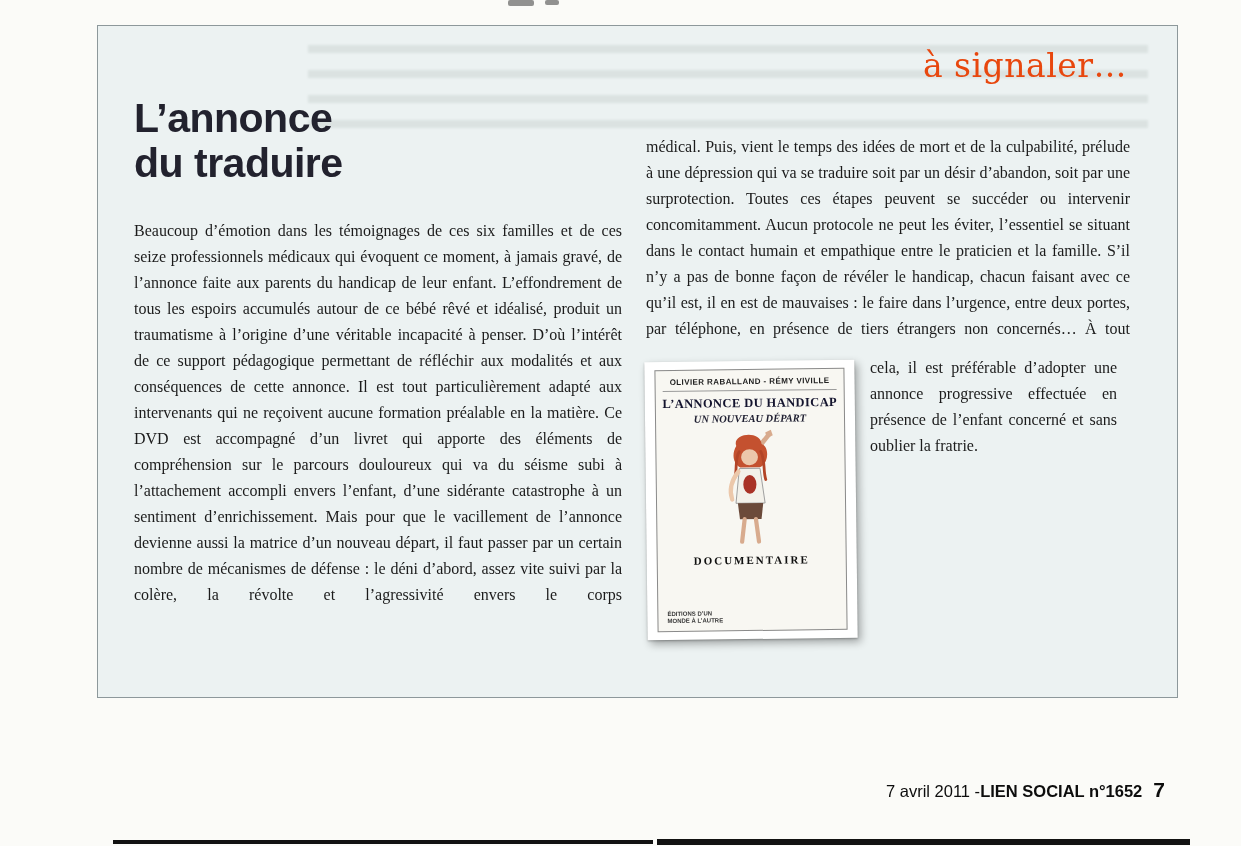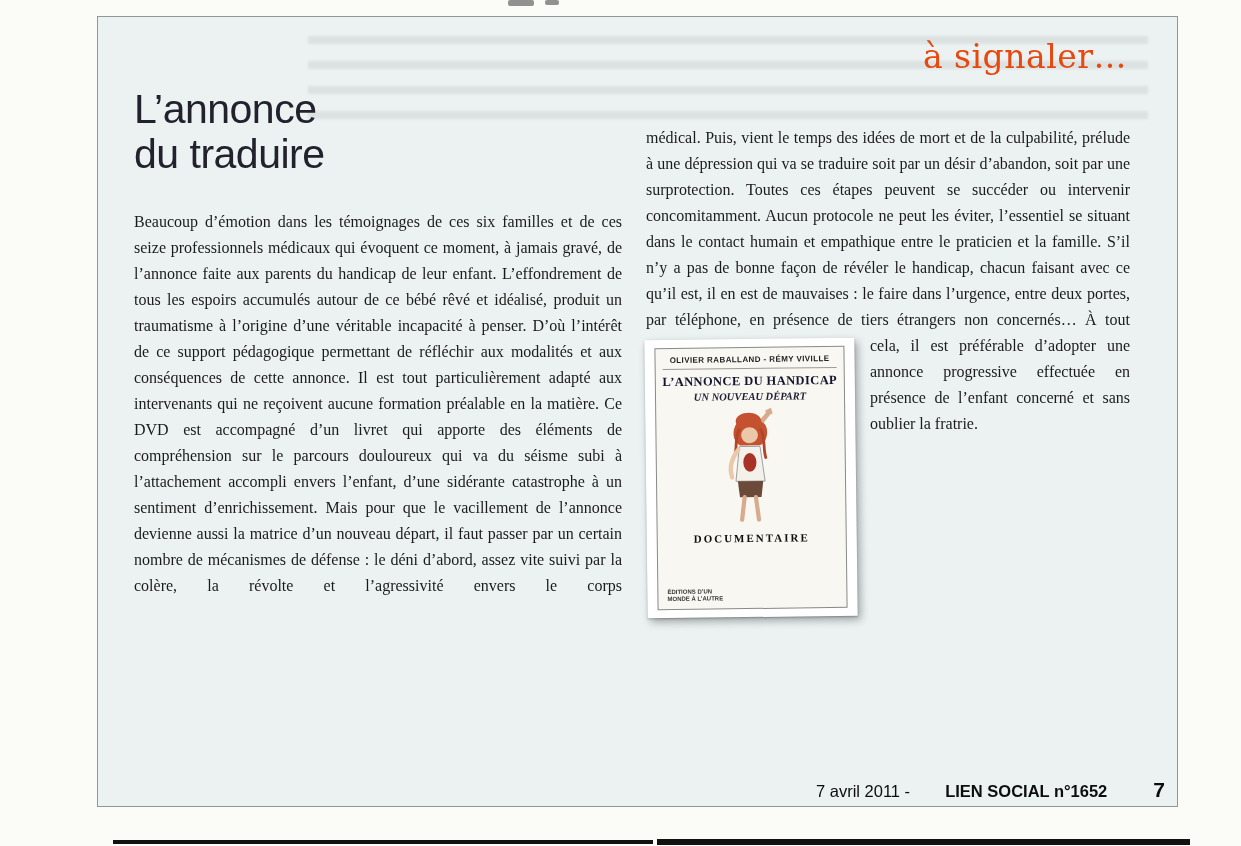--- a/index.html
+++ b/index.html
@@ -17,42 +17,42 @@
     background:var(--page-bg);
     font-family:"Liberation Serif","DejaVu Serif",serif;
     color:var(--text);
     -webkit-hyphens:auto;hyphens:auto;
   }
   .scan-mark{position:absolute;background:#3a3a3a;opacity:.55;border-radius:2px;}
   .scan-mark-1{left:508px;top:0;width:26px;height:6px;}
   .scan-mark-2{left:545px;top:0;width:14px;height:5px;}
 
   .page-box{
-    position:absolute;left:97px;top:16px;width:1081px;height:791px;
+    position:absolute;left:97px;top:25px;width:1081px;height:673px;
     background:var(--box-bg);
     border:1px solid var(--box-border);
   }
   .bleed{
     position:absolute;left:210px;top:12px;width:840px;height:92px;
     background:repeating-linear-gradient(180deg,
       transparent 0 7px, rgba(110,126,120,0.13) 7px 15px, transparent 15px 25px);
     filter:blur(1px);
     pointer-events:none;
   }
   .section-label{
     position:absolute;top:20px;right:50px;
     font-family:"DejaVu Serif",serif;
     font-size:33px;color:var(--accent);
     letter-spacing:.5px;
   }
   .col-left{position:absolute;left:36px;top:64px;width:488px;}
   .article-title{
     margin:6px 0 0 0;
     font-family:"Liberation Sans","DejaVu Sans",sans-serif;
-    font-weight:400;font-size:41px;line-height:45px;
+    font-weight:700;font-size:41px;line-height:45px;
     color:var(--title);letter-spacing:-0.5px;
   }
   .article-title span{display:block;}
   .body-text{
     font-size:16px;line-height:26px;margin:0;
     text-align:justify;color:var(--text);
   }
   .col-left .body-text{margin-top:32px;}
   .justify-last{text-align-last:justify;}
 
@@ -84,33 +84,33 @@
   }
   .cover-art{width:118px;height:122px;margin:5px auto 0;}
   .cover-genre{
     margin-top:3px;font-weight:bold;font-size:11px;letter-spacing:2px;color:#101010;
   }
   .cover-publisher{
     position:absolute;left:9px;bottom:6px;width:62px;
     font-family:"Liberation Sans",sans-serif;
     font-size:6px;line-height:7px;font-weight:bold;color:#3a3a3a;text-align:left;
   }
-  .beside{margin:0;}
+  .beside{margin:13px;}
   .caption{
     margin-top:22px;
     font-family:"Liberation Sans","DejaVu Sans",sans-serif;
     font-size:15.5px;line-height:21px;color:#101010;text-align:left;
   }
   .caption p{margin:0;}
   .caption-lead{font-weight:bold;font-style:italic;}
 
   .footer{
     position:absolute;right:76px;top:778px;
     font-family:"Liberation Sans","DejaVu Sans",sans-serif;
-    font-size:16.5px;color:#0d0d0d;display:flex;align-items:baseline;gap:35px;
+    font-size:16.5px;color:#0d0d0d;display:flex;align-items:baseline;
   }
   .f-mag{font-weight:bold;}
   .f-num{font-weight:bold;font-size:21px;margin-left:11px;}
 
   .scan-bar{position:absolute;background:#121212;}
   .scan-bar-1{left:113px;top:840px;width:540px;height:4px;}
   .scan-bar-2{left:657px;top:839px;width:533px;height:6px;}
 </style>
 </head>
 <body>

